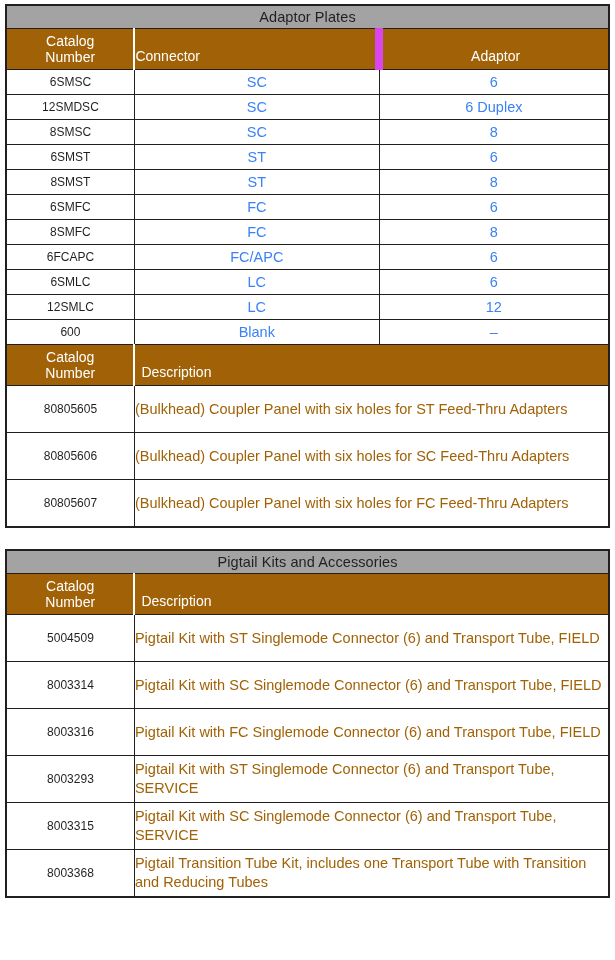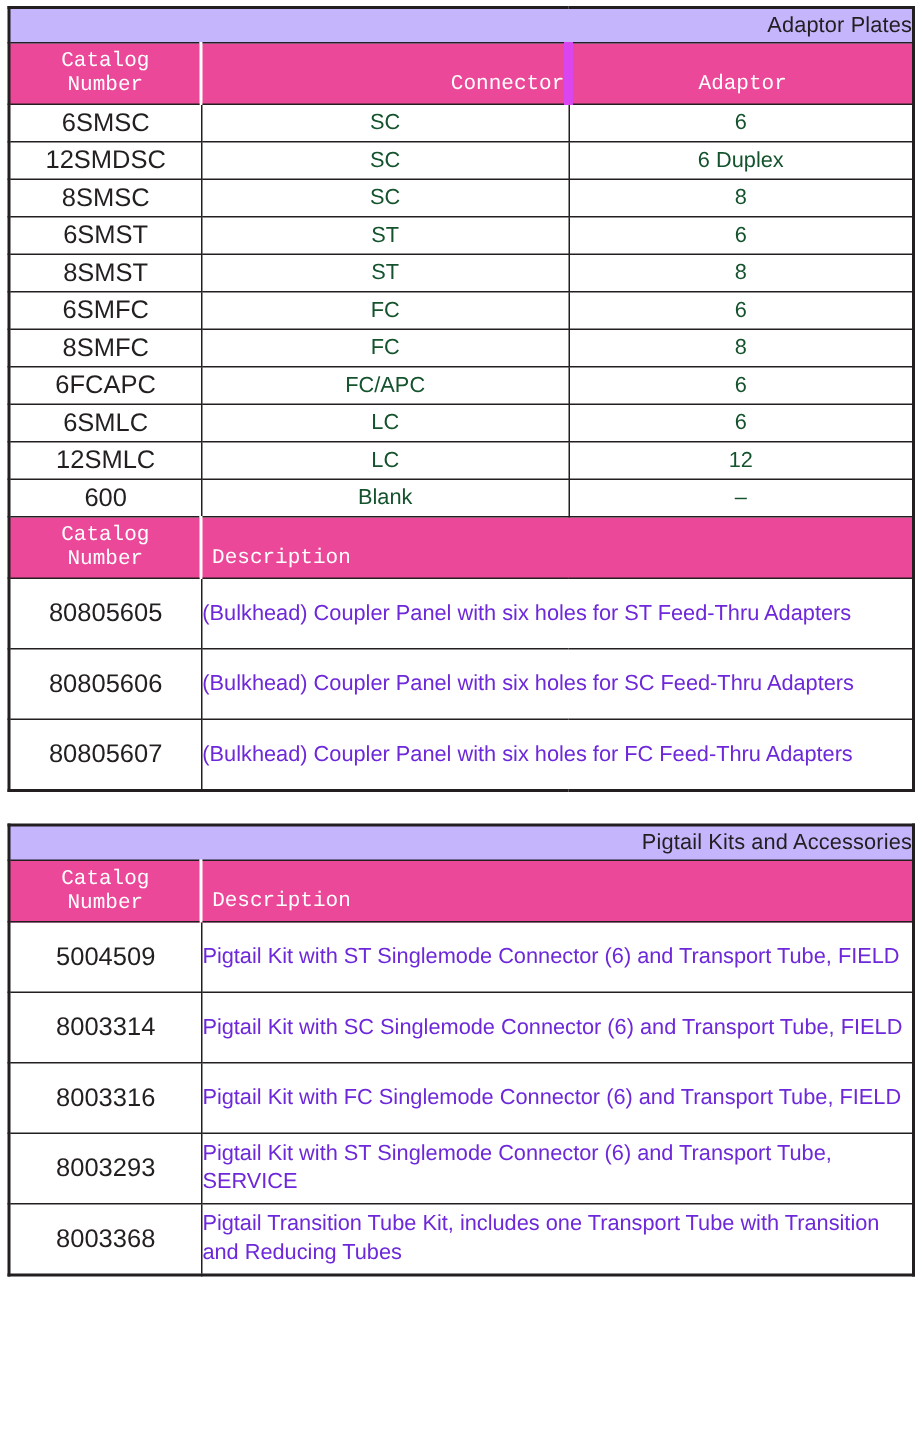--- a/index.html
+++ b/index.html
@@ -33,83 +33,82 @@
 
   table.spec td, table.spec th {
     border: 1px solid #231f20;
     padding: 0;
     vertical-align: middle;
     font-weight: normal;
   }
 
   
   .title-cell {
-    text-align: right;
+    text-align: center;
     font-size: 14.5px;
     font-weight: bold;
     color: #231f20;
     height: 22px;
     line-height: 22px;
-    background: #c4b5fd;
+    background: #a3a3a3;
     letter-spacing: 0.1px;
   }
 
   
   .hdr {
-    background: #ec4899;
+    background: #a16207;
     color: #ffffff;
     font-weight: bold;
     font-size: 14px;
     line-height: 16px;
-    font-family: Liberation Mono, monospace;
   }
   .hdr.catalog {
     text-align: center;
     padding: 4px 2px 4px 2px;
     border-right: 2px solid #ffffff;
   }
   .hdr.mid {
-    text-align: right;
+    text-align: left;
     vertical-align: bottom;
     padding-bottom: 5px;
-    border-right: 6px solid #d946ef;
+    border-right: 8px solid #d946ef;
     border-left: none;
   }
   .hdr.last {
     text-align: center;
     vertical-align: bottom;
     padding-bottom: 5px;
     border-left: none;
   }
   .hdr.desc {
     text-align: left;
     vertical-align: bottom;
     padding: 0 0 5px 6px;
     border-left: 2px solid #ffffff;
   }
 
   
   .cat-cell {
     text-align: center;
-    font-size: 17px;
+    font-size: 12px;
     height: 24px;
     color: #231f20;
   }
   .val-cell {
     text-align: center;
     font-size: 14.5px;
     height: 24px;
-    color: #14532d;
+    color: #3b82f6;
   }
   .desc-cell {
     text-align: left;
     font-size: 14.5px;
     line-height: 19px;
     padding: 4px 4px 5px 7px;
-    color: #6d28d9;
+    color: #a16207;
     margin-left: 24px;
   }
   .desc-row .cat-cell {
     height: 46px;
   }
 
   .col-cat   { width: 128px; }
   .col-mid   { width: 244px; }
   .col-last  { width: 229px; }
   .col-desc  { width: 473px; }
@@ -248,19 +247,23 @@
       </tr>
       <tr class="desc-row">
         <td class="cat-cell">8003316</td>
         <td class="desc-cell">Pigtail Kit with FC Singlemode Connector (6) and Transport Tube, FIELD</td>
       </tr>
       <tr class="desc-row">
         <td class="cat-cell">8003293</td>
         <td class="desc-cell">Pigtail Kit with ST Singlemode Connector (6) and Transport Tube, SERVICE</td>
       </tr>
       <tr class="desc-row">
+        <td class="cat-cell">8003315</td>
+        <td class="desc-cell">Pigtail Kit with SC Singlemode Connector (6) and Transport Tube, SERVICE</td>
+      </tr>
+      <tr class="desc-row">
         <td class="cat-cell">8003368</td>
         <td class="desc-cell">Pigtail Transition Tube Kit, includes one Transport Tube with Transition and Reducing Tubes</td>
       </tr>
     </tbody>
   </table>
 
 </div>
 
 </body></html>

